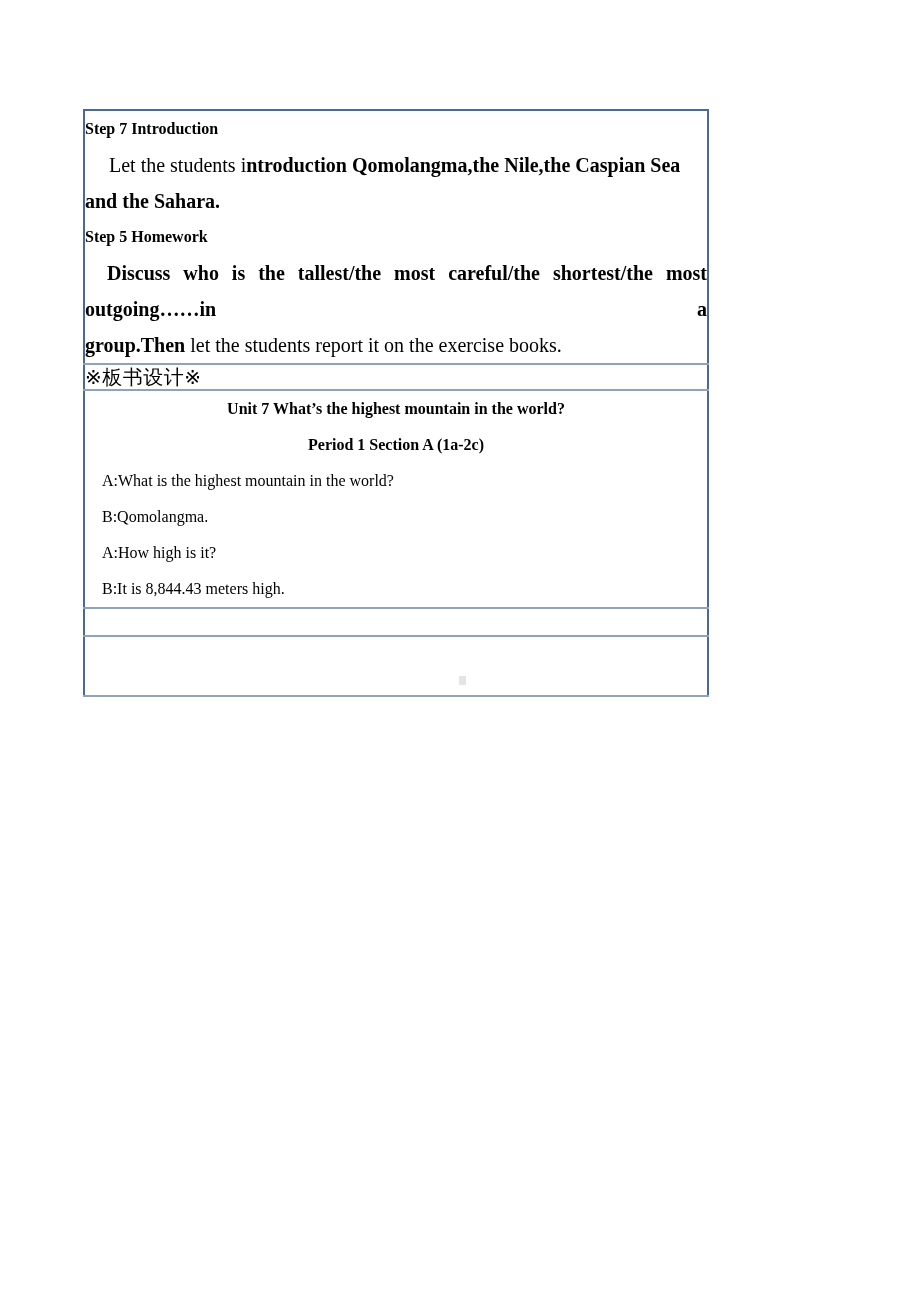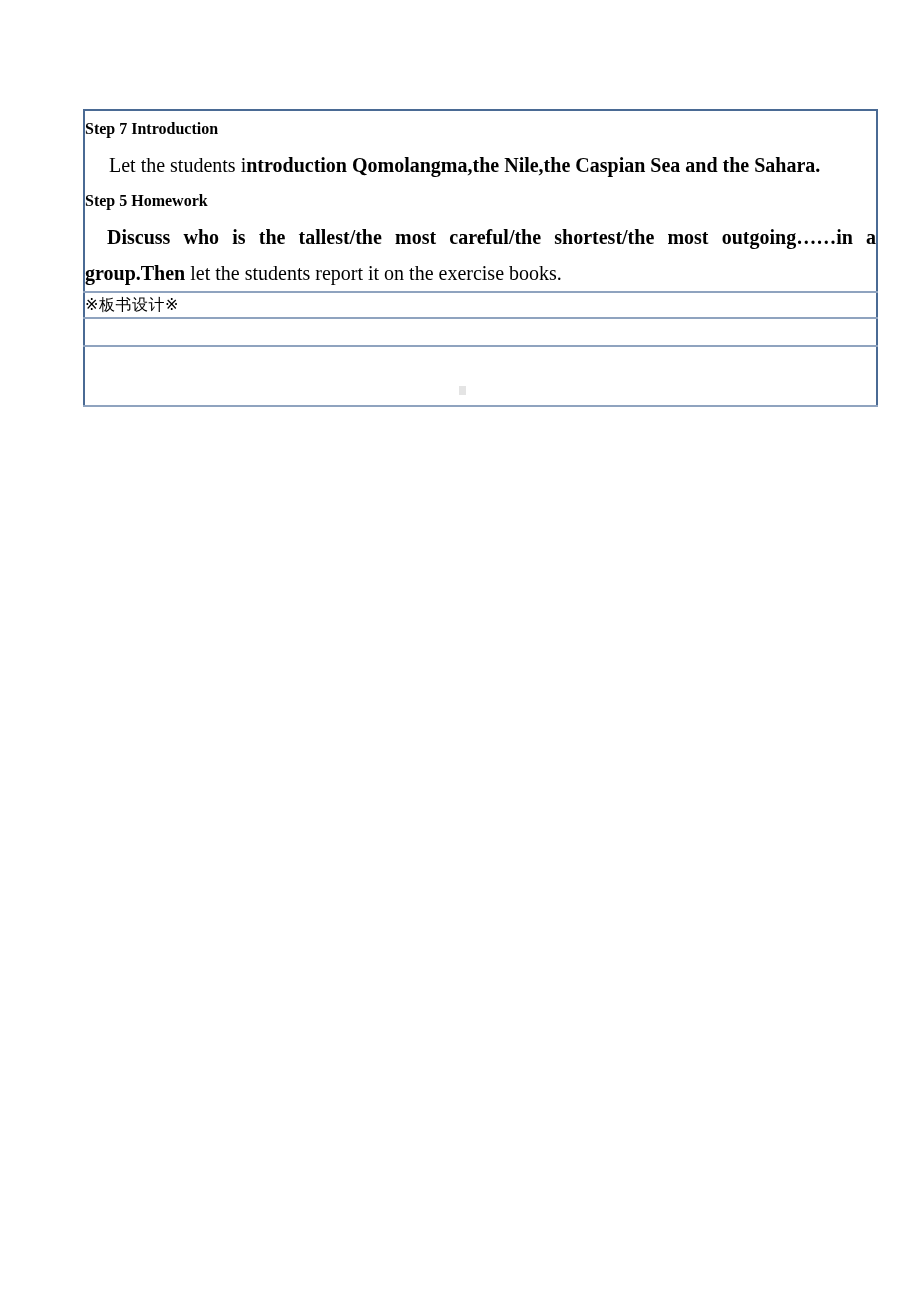--- a/index.html
+++ b/index.html
@@ -23,21 +23,21 @@
     width: 920px;
     height: 1302px;
     background: #ffffff;
   }
 
   
   .doc-table {
     position: absolute;
     left: 83px;
     top: 109px;
-    width: 795px;
+    width: 626px;
     border-collapse: collapse;
     border-left: 2px solid #4a6a94;
     border-right: 2px solid #4a6a94;
     border-top: 2px solid #4a6a94;
     border-bottom: 2px solid #8fa3bf;
     background: #fca5a5;
   }
   .doc-table td {
     border: 0;
     padding: 0;
@@ -99,21 +99,21 @@
     font-size: 20px;
     line-height: 36px;
     font-weight: normal;
   }
 
   b, .bold {
     font-weight: bold;
   }
 
   .t-cn {
-    font-size: 16px;
+    font-size: 20px;
     font-weight: normal;
     line-height: 24px;
     font-family: "DejaVu Sans", "Liberation Sans", sans-serif;
     letter-spacing: 0.5px;
     white-space: nowrap;
   }
 
   .t-center {
     font-size: 16px;
     font-weight: bold;
@@ -161,20 +161,37 @@
 
         </td>
       </tr>
 
       <tr>
         <td class="cell-banshu rule-top">
           <p class="t-cn">※板书设计※</p>
         </td>
       </tr>
 
+      <tr>
+        <td class="cell-board rule-top">
+
+          <p class="t-center">Unit 7 What’s the highest mountain in the world?</p>
+
+          <p class="t-center">Period 1 Section A (1a-2c)</p>
+
+          <p class="t-dialog">A:What is the highest mountain in the world?</p>
+
+          <p class="t-dialog">B:Qomolangma.</p>
+
+          <p class="t-dialog">A:How high is it?</p>
+
+          <p class="t-dialog">B:It is 8,844.43 meters high.</p>
+
+        </td>
+      </tr>
 
       <tr>
         <td class="cell-blank-a rule-top"></td>
       </tr>
 
       <tr>
         <td class="cell-blank-b rule-top">
           <span></span>
           <span class="placeholder-glyph"></span>
         </td>

